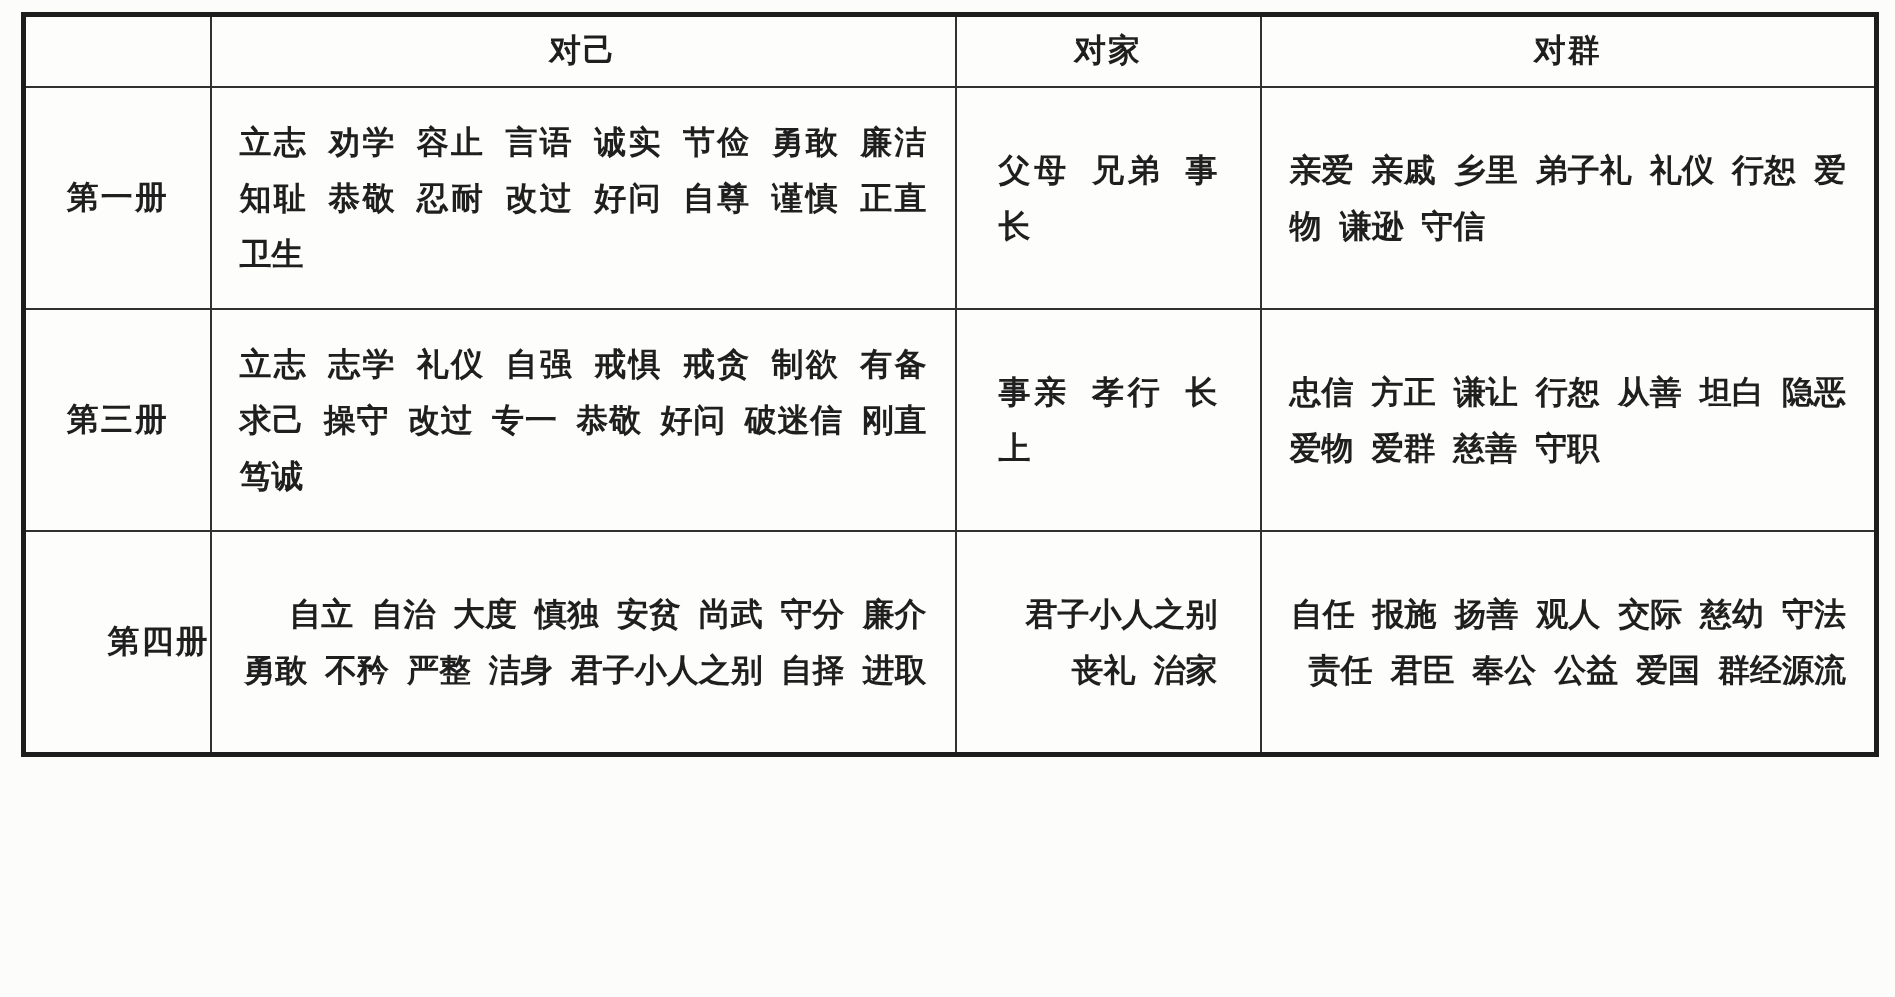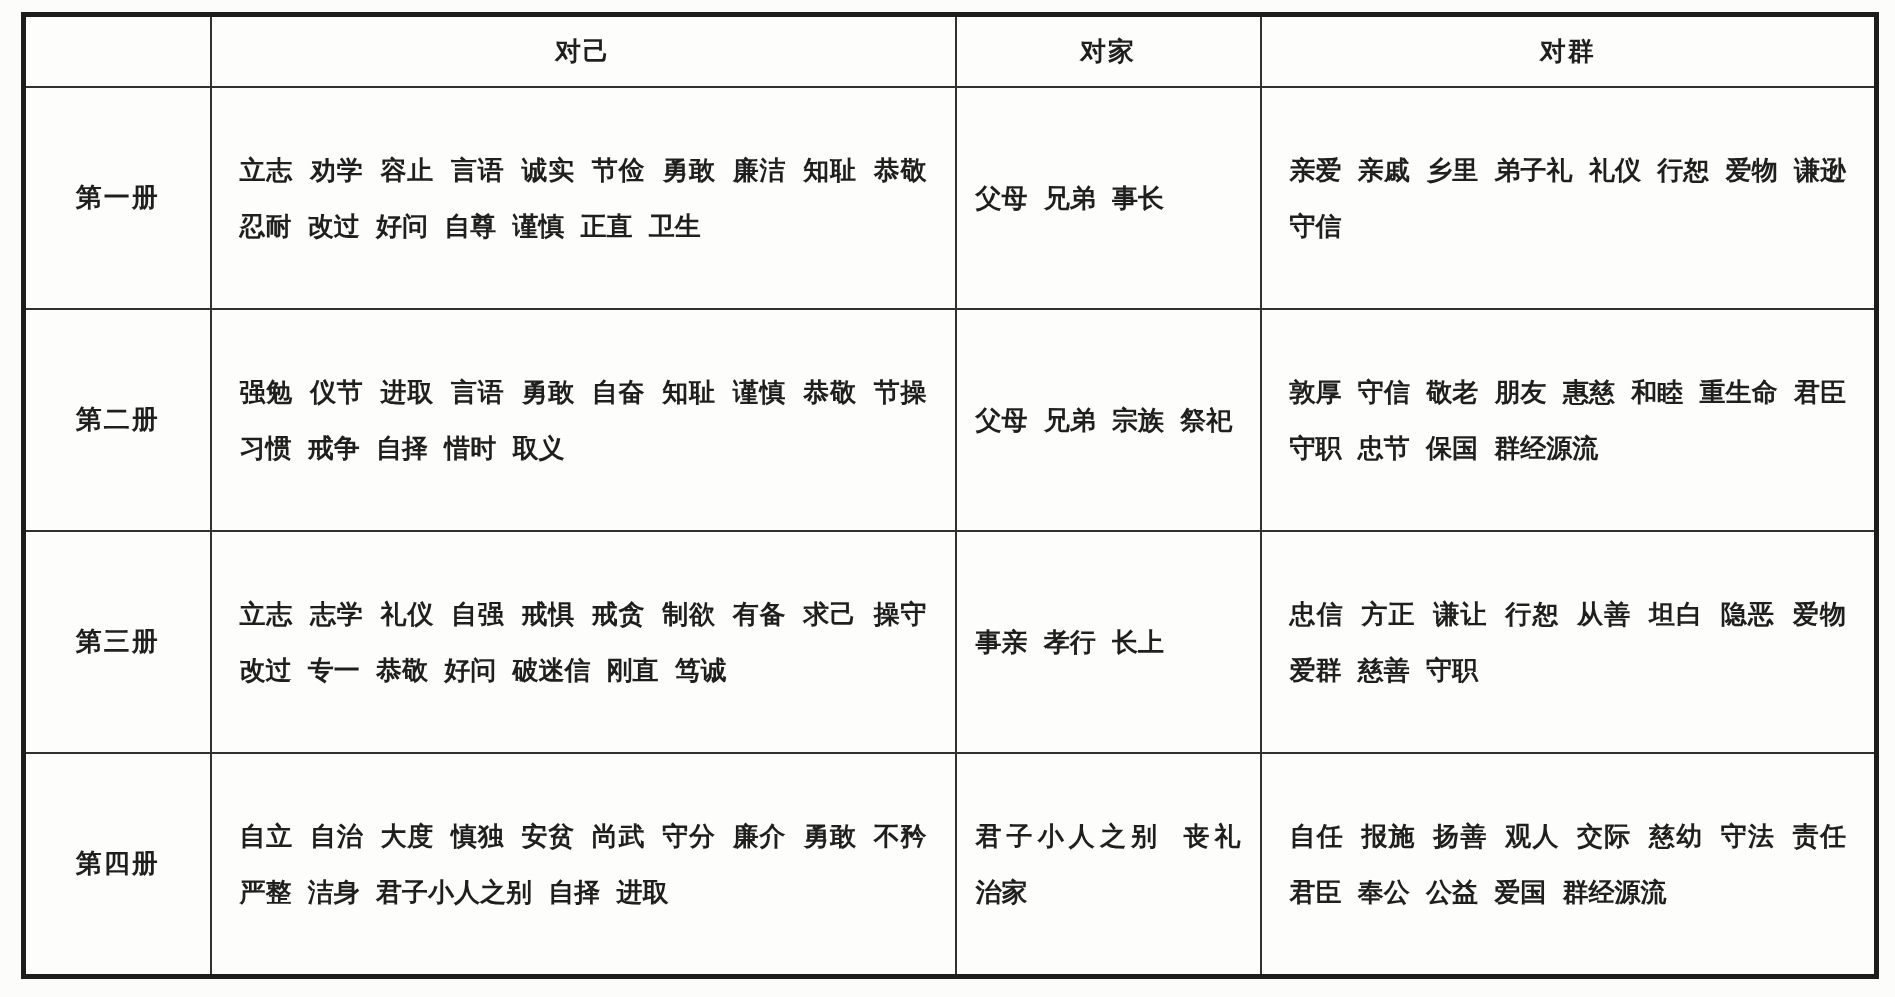--- a/index.html
+++ b/index.html
@@ -27,21 +27,21 @@
     top: 12px;
     width: 1853px;
     border-collapse: collapse;
     table-layout: fixed;
     background: #fdfdfb;
     border: 5px solid #1d1d1d;
   }
   table.doc-table td {
     border: 2px solid #313131;
     color: #1f1f1f;
-    font-size: 26px;
+    font-size: 32px;
     font-weight: 600;
     vertical-align: middle;
     box-sizing: border-box;
     overflow: hidden;
   }
   tr.header-row td {
     height: 72px;
     text-align: center;
     letter-spacing: 2px;
     padding: 0;
@@ -51,24 +51,24 @@
     letter-spacing: 2px;
     padding: 0;
   }
   td.text-cell {
     text-align: justify;
     line-height: 56px;
     word-spacing: 9px;
     padding: 0 28px;
   }
   td.family-cell {
-    padding: 0 19px;
+    padding: 0 42px;
   }
   tr.body-row td { height: 222px; }
-  tr.row-4 td { height: 224px; }
+  tr.row-4 td { height: 224px; text-align: right; }
 </style>
 </head>
 <body>
 
 <div class="scan-page">
   <table class="doc-table">
     <colgroup>
       <col style="width:187px">
       <col style="width:745px">
       <col style="width:305px">
@@ -82,26 +82,20 @@
         <td>对群</td>
       </tr>
 
       <tr class="body-row row-1">
         <td class="label-cell">第一册</td>
         <td class="text-cell">立志 劝学 容止 言语 诚实 节俭 勇敢 廉洁 知耻 恭敬 忍耐 改过 好问 自尊 谨慎 正直 卫生</td>
         <td class="text-cell family-cell">父母 兄弟 事长</td>
         <td class="text-cell">亲爱 亲戚 乡里 弟子礼 礼仪 行恕 爱物 谦逊 守信</td>
       </tr>
 
-      <tr class="body-row row-2">
-        <td class="label-cell">第二册</td>
-        <td class="text-cell">强勉 仪节 进取 言语 勇敢 自奋 知耻 谨慎 恭敬 节操 习惯 戒争 自择 惜时 取义</td>
-        <td class="text-cell family-cell">父母 兄弟 宗族 祭祀</td>
-        <td class="text-cell">敦厚 守信 敬老 朋友 惠慈 和睦 重生命 君臣 守职 忠节 保国 群经源流</td>
-      </tr>
 
       <tr class="body-row row-3">
         <td class="label-cell">第三册</td>
         <td class="text-cell">立志 志学 礼仪 自强 戒惧 戒贪 制欲 有备 求己 操守 改过 专一 恭敬 好问 破迷信 刚直 笃诚</td>
         <td class="text-cell family-cell">事亲 孝行 长上</td>
         <td class="text-cell">忠信 方正 谦让 行恕 从善 坦白 隐恶 爱物 爱群 慈善 守职</td>
       </tr>
 
       <tr class="body-row row-4">
         <td class="label-cell">第四册</td>

